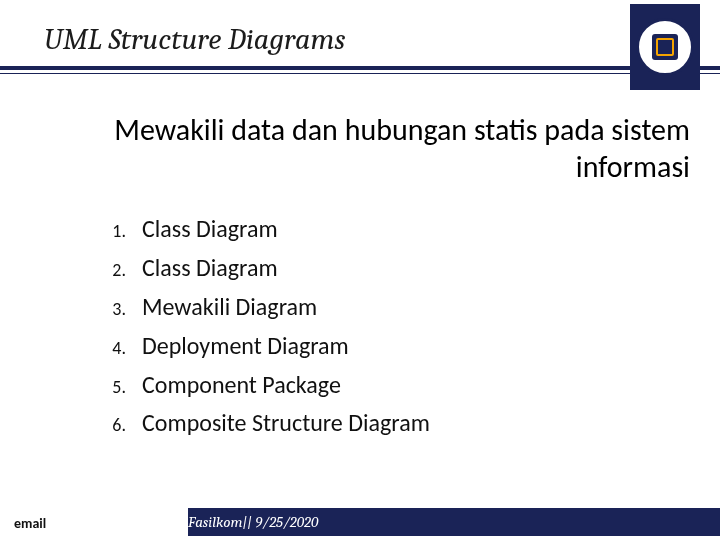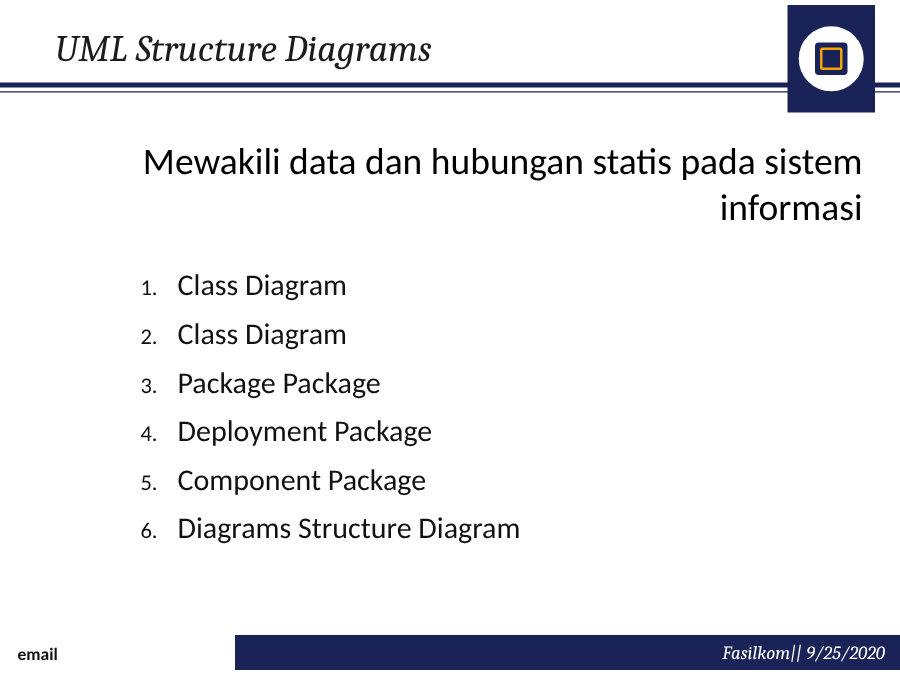--- a/index.html
+++ b/index.html
@@ -137,21 +137,21 @@
   .footer .bar {
     position: absolute;
     left: 188px;
     right: 0;
     bottom: 0;
     height: 28px;
     background: #1a2357;
     color: #ffffff;
     display: flex;
     align-items: center;
-    justify-content: flex-end;
+    justify-content: flex-start;
     padding-right: 12px;
     font-family: "Cambria", "Georgia", serif;
     font-style: italic;
     font-size: 15px;
     box-sizing: border-box;
   }
 </style>
 </head>
 <body>
 
@@ -174,33 +174,33 @@
     <div class="row">
       <span class="num">1.</span>
       <span>Class Diagram</span>
     </div>
     <div class="row">
       <span class="num">2.</span>
       <span>Class Diagram</span>
     </div>
     <div class="row">
       <span class="num">3.</span>
-      <span>Package Package</span>
+      <span>Mewakili Diagram</span>
     </div>
     <div class="row">
       <span class="num">4.</span>
-      <span>Deployment Package</span>
+      <span>Deployment Diagram</span>
     </div>
     <div class="row">
       <span class="num">5.</span>
       <span>Component Package</span>
     </div>
     <div class="row">
       <span class="num">6.</span>
-      <span>Diagrams Structure Diagram</span>
+      <span>Composite Structure Diagram</span>
     </div>
   </div>
 
   <div class="footer">
     <div class="email">email</div>
     <div class="bar">
       <span>Fasilkom|| 9/25/2020</span>
     </div>
   </div>
 

